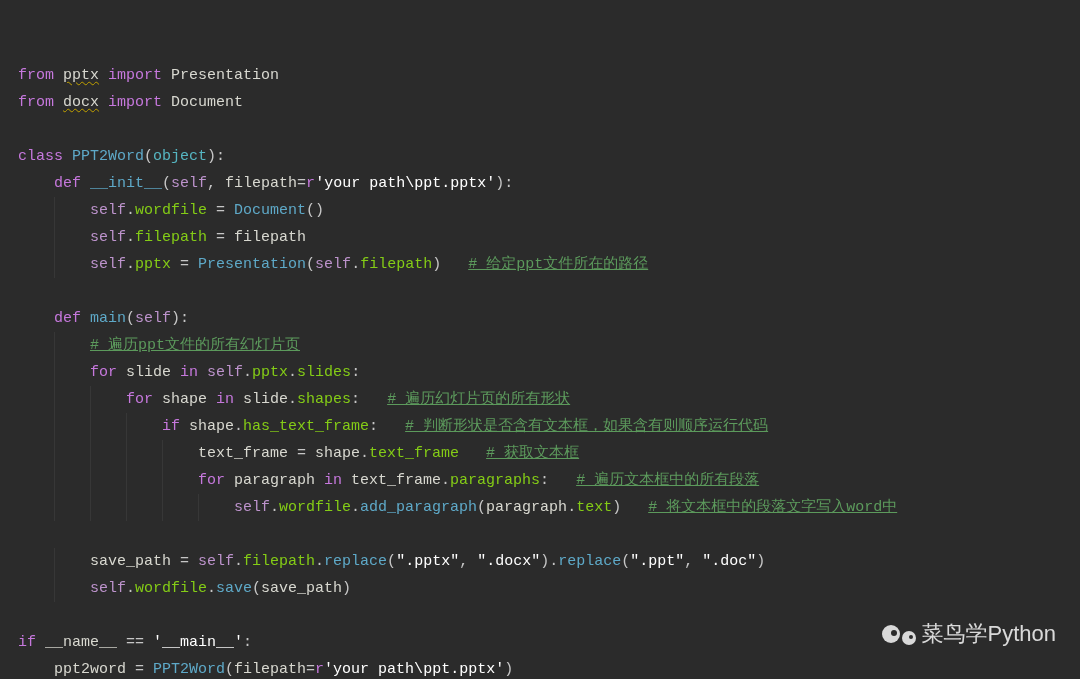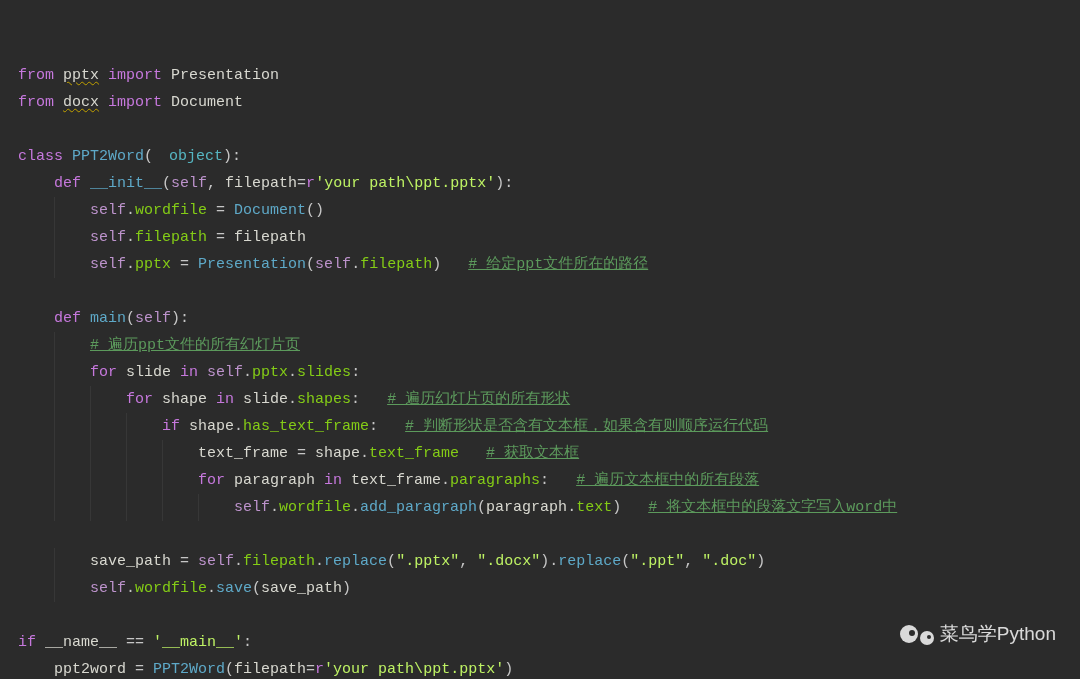--- a/index.html
+++ b/index.html
@@ -19,41 +19,41 @@
     white-space: pre;
   }
   .line { display: block; }
   .tok { }
   .kw   { color: #c678dd; margin-top: 24px; }   
   .fn   { color: #5ea9c8; }   
   .id   { color: #d8d8d0; }   
   .self { color: #bd93cc; margin-top: 28px; }   
   .attr { color: #84cc16; }   
   .op   { color: #c6c6c6; }   
-  .str  { color: #bef264; }   
+  .str  { color: #ffffff; }   
   .cmt  { color: #5c9a5c; text-decoration: underline; }   
-  .builtin { color: #56b6c2; margin-left: 16px; }
+  .builtin { color: #56b6c2; }
   .plain{ color: #bfbfbf; }
   .warn {
     text-decoration-line: underline;
     text-decoration-style: wavy;
     text-decoration-color: #c0a000;
     text-decoration-thickness: 1px;
     text-underline-offset: 2px;
   }
   .watermark {
     position: absolute;
     right: 24px;
     bottom: 32px;
     display: flex;
     align-items: center;
     gap: 6px;
     color: #e8e8e8;
     font-family: "PingFang SC","Microsoft YaHei",sans-serif;
-    font-size: 19px;
+    font-size: 22px;
     font-weight: 500;
     opacity: 0.92;
     user-select: none;
   }
   .watermark .bubble {
     width: 18px; height: 18px; border-radius: 50%;
     background: #e8e8e8; display:inline-block; position:relative;
   }
   .watermark .bubble::after{
     content:""; position:absolute; width:6px;height:6px;border-radius:50%;

